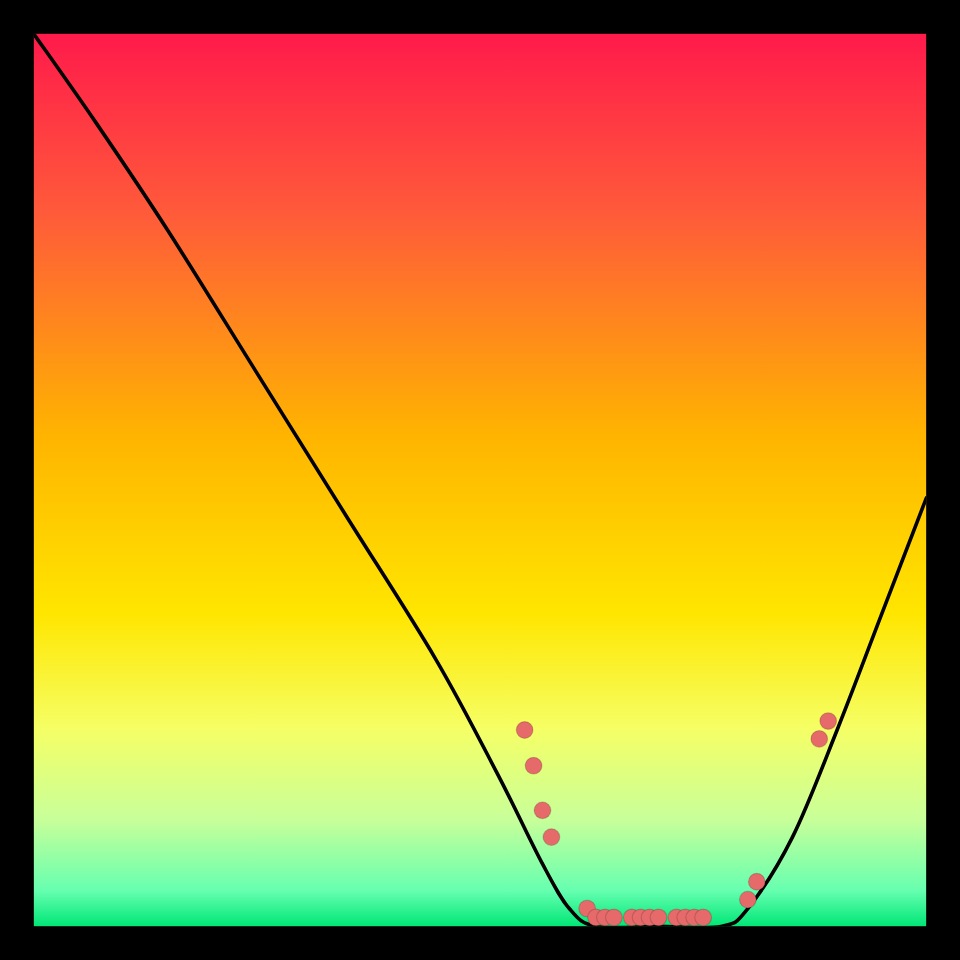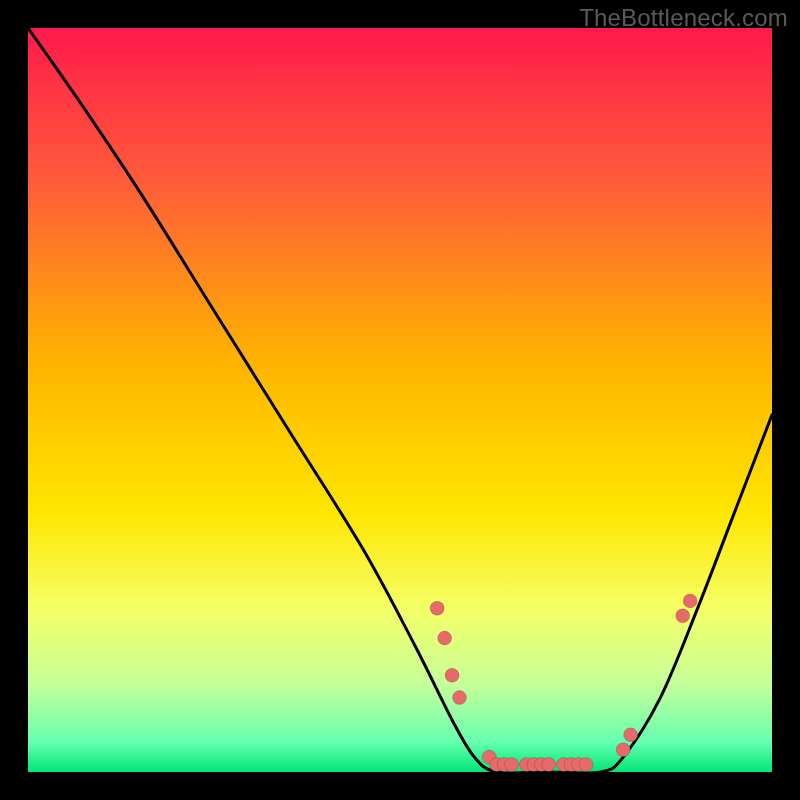--- a/index.html
+++ b/index.html
@@ -39,21 +39,20 @@
     user-select: none;
   }
   svg {
     display: block;
   }
 </style>
 </head>
 <body>
 
 <div class="frame">
-  <div class="watermark">TheBottleneck.com</div>
   <div class="plot">
     <svg id="chart-svg" width="744" height="744" viewBox="0 0 744 744">
         <defs>
           <linearGradient id="bg-grad" x1="0" y1="0" x2="0" y2="1">
             <stop offset="0%" stop-color="#ff1a4b"></stop>
             <stop offset="20%" stop-color="#ff5a3a"></stop>
             <stop offset="45%" stop-color="#ffb400"></stop>
             <stop offset="65%" stop-color="#ffe600"></stop>
             <stop offset="78%" stop-color="#f5ff66"></stop>
             <stop offset="88%" stop-color="#c8ff99"></stop>

